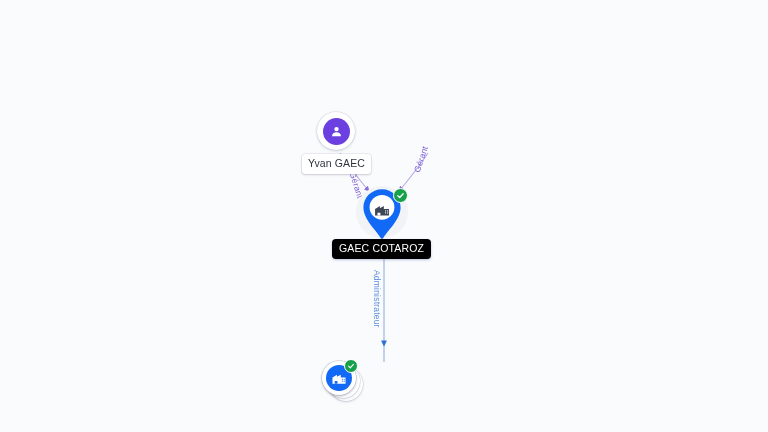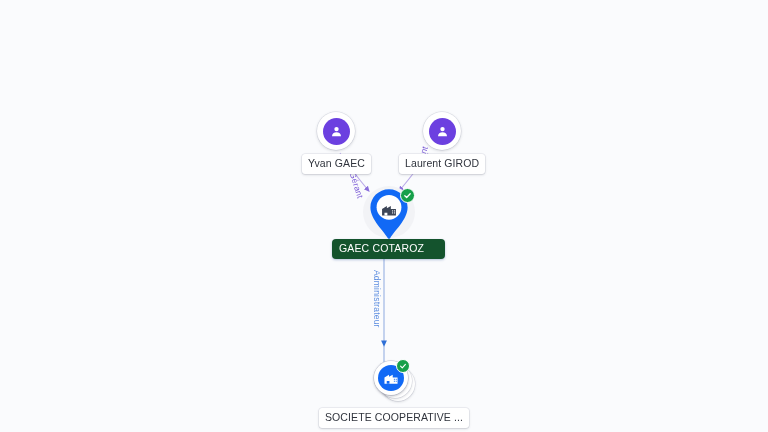--- a/index.html
+++ b/index.html
@@ -108,26 +108,26 @@
   .pin-icon {
     position: absolute;
     left: 50%;
     top: 15px;
     transform: translateX(-50%);
     z-index: 3;
   }
 
   .blue-pill {
     margin-top: 1px;
-    background: #14532d;
+    background: #000000;
     color: #ffffff;
     font-size: 10.5px;
     line-height: 1;
     letter-spacing: 0.15px;
-    padding: 4px 21px 5px 7px;
+    padding: 4px 7px 5px 7px;
     border-radius: 4px;
     white-space: nowrap;
     box-shadow: 0 1px 2.5px rgba(20,60,140,0.30);
   }
 
   
   .stack-wrap {
     position: relative;
     width: 46px;
     height: 46px;
@@ -249,31 +249,20 @@
       <div class="person-ring">
         <svg width="15" height="15" viewBox="0 0 24 24" aria-hidden="true">
           <circle cx="12" cy="8.1" r="3.5" fill="#ffffff"></circle>
           <path d="M4.8 19.4c0-4 3.3-6.3 7.2-6.3s7.2 2.3 7.2 6.3z" fill="#ffffff"></path>
         </svg>
       </div>
     </div>
     <div class="pill-label">Yvan GAEC</div>
   </div>
 
-  <div class="node" id="node-person-laurent">
-    <div class="person-disc">
-      <div class="person-ring">
-        <svg width="15" height="15" viewBox="0 0 24 24" aria-hidden="true">
-          <circle cx="12" cy="8.1" r="3.5" fill="#ffffff"></circle>
-          <path d="M4.8 19.4c0-4 3.3-6.3 7.2-6.3s7.2 2.3 7.2 6.3z" fill="#ffffff"></path>
-        </svg>
-      </div>
-    </div>
-    <div class="pill-label">Laurent GIROD</div>
-  </div>
 
   <div class="node" id="node-company-gaec">
     <div class="pin-halo">
 
       <svg class="pin-shape" viewBox="0 0 44 54" aria-hidden="true">
         <path d="M22 2.2c-10.3 0-18.6 8.2-18.6 18.3 0 12.3 14.1 24.1 17.3 30.6.55 1.1 2.05 1.1 2.6 0 3.2-6.5 17.3-18.3 17.3-30.6C40.6 10.4 32.3 2.2 22 2.2z" fill="#1169f5"></path>
         <circle cx="22" cy="20.3" r="12.4" fill="#ffffff"></circle>
       </svg>
 
       <span class="pin-icon">
@@ -313,16 +302,15 @@
             <path d="M5.6 20.6v-4.1h4.1v4.1z" fill="#1169f5"></path>
           </svg>
         </div>
       </div>
       <span class="stack-badge">
         <svg width="8" height="8" viewBox="0 0 24 24" aria-hidden="true">
           <path d="M4.8 12.6 L9.8 17.4 L19.2 7.2" fill="none" stroke="#ffffff" stroke-width="3.4" stroke-linecap="round" stroke-linejoin="round"></path>
         </svg>
       </span>
     </div>
-    <div class="pill-label">SOCIETE COOPERATIVE ...</div>
   </div>
 
 </div>
 
 </body></html>

